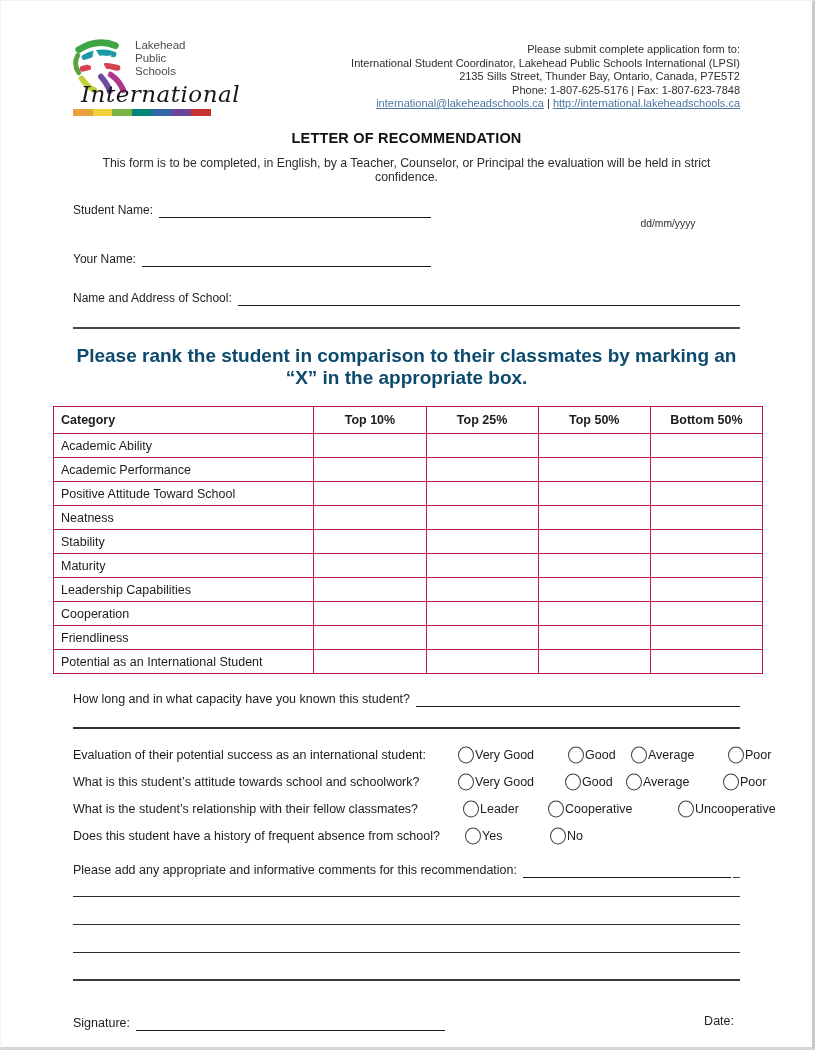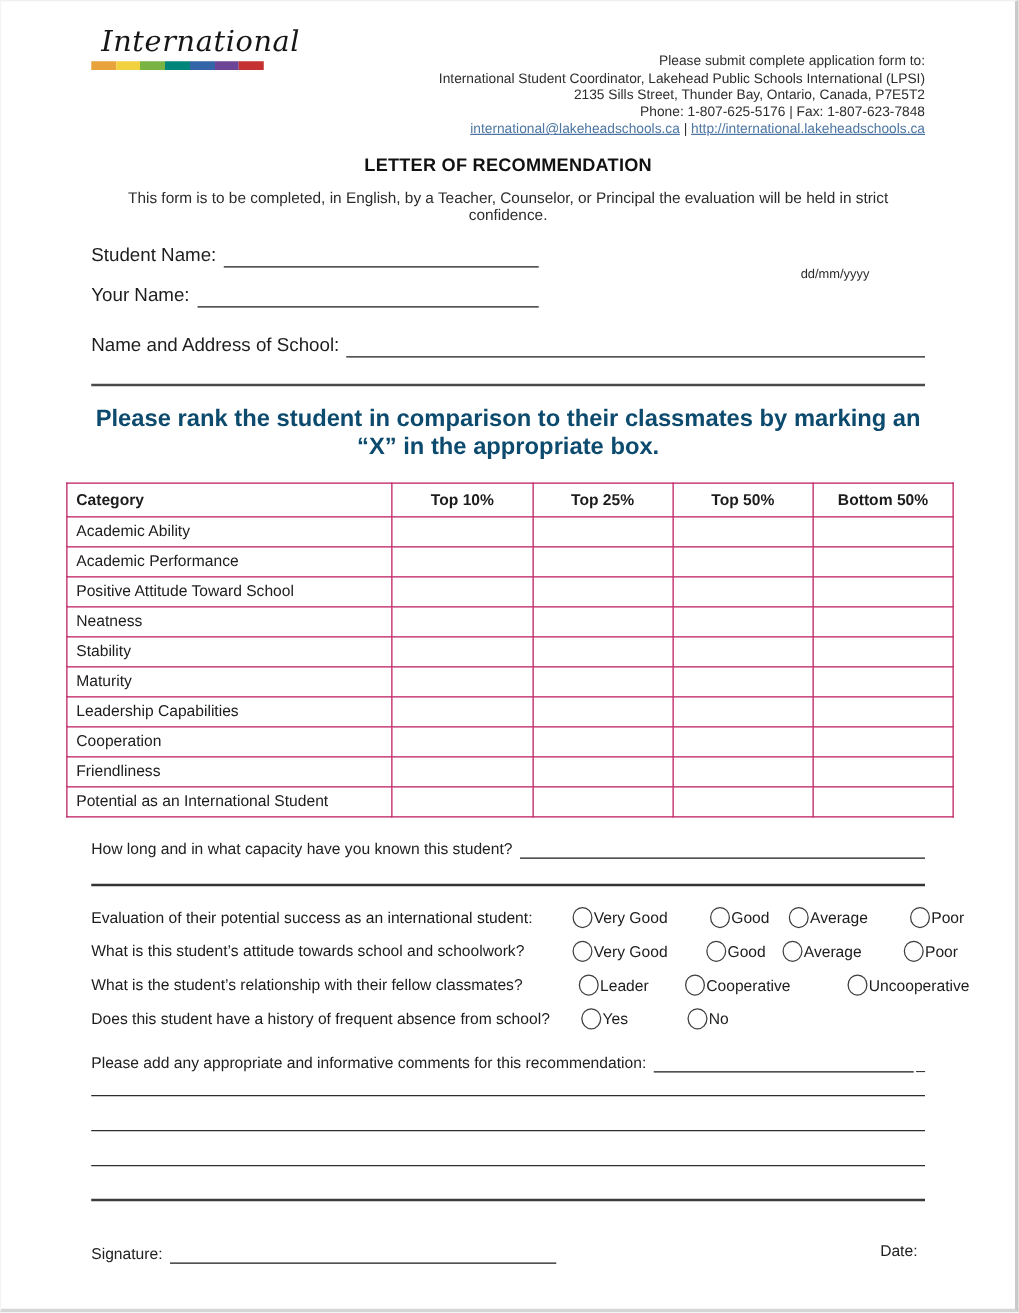--- a/index.html
+++ b/index.html
@@ -23,29 +23,29 @@
   .logo-bar span { flex:1; }
   .addr { text-align:right; font-size:11px; line-height:13.5px; color:#2e2e2e; margin-top:8px; }
   .addr a { color:#4d76a3; text-decoration:underline; }
   .addr .sep { color:#2e2e2e; text-decoration:none; }
 
   
   .title { text-align:center; font-size:14.5px; font-weight:700; color:#111; margin-top:14px; letter-spacing:0.2px; }
   .intro { text-align:center; font-size:12.3px; color:#2c2c2c; margin-top:10px; }
 
   
-  .frow { display:flex; margin-top:0; font-size:15px; color:#1e1e1e; }
+  .frow { display:flex; margin-top:0; font-size:12px; color:#1e1e1e; }
   .fhalf { display:flex; align-items:flex-end; }
   .fhalf-l { width:358px; margin-right:13px; }
   .fhalf-r { width:300px; }
   .flabel { white-space:nowrap; padding-right:6px; padding-bottom:1px; }
   .fline { flex:1; border-bottom:1px solid #1a1a1a; height:17px; }
   .row1 { margin-top:17px; }
   .dob-format { font-size:10.3px; color:#2c2c2c; margin-left:520px; width:150px; text-align:center; height:13px; }
-  .row2 { margin-top:1px;gap:12px; }
+  .row2 { margin-top:19px;gap:12px; }
   .school-row { margin-top:22px; }
   .divider { margin:0 72px; border-bottom:2px solid #4a4a4a; }
   .div1 { margin-top:21px; }
   .rank-instr { text-align:center; font-size:19px; font-weight:700; color:#0c4a6e; margin-top:16px; }
 
   
   table.rank { border-collapse:collapse; margin:17px 0 0 -20px; width:710px; table-layout:fixed; }
   table.rank th, table.rank td { border:1px solid #be185d; font-size:12.5px; color:#1c1c1c; }
   table.rank th { height:27px; font-weight:700; }
   table.rank th.cat { text-align:left; padding-left:7px; width:260px; }
@@ -75,20 +75,37 @@
   .sig-l { display:flex; align-items:flex-end; width:374px; margin-right:16px; }
   .sig-r { display:flex; align-items:flex-end; width:281px;flex-direction:column; }
 </style>
 </head>
 <body>
 
 <div class="page">
 
   <div class="header">
     <div class="logo">
+      <div class="logo-top">
+        <svg width="58" height="60" viewBox="0 0 60 62">
+          <path d="M8,15 Q28,3 46,11" stroke="#3fa544" stroke-width="7" fill="none" stroke-linecap="round"></path>
+          <path d="M14,23 Q30,15 44,20" stroke="#1b9aa3" stroke-width="6" fill="none" stroke-linecap="round"></path>
+          <path d="M7,21 Q2,30 8,39" stroke="#58a33e" stroke-width="5" fill="none" stroke-linecap="round"></path>
+          <path d="M12,35 Q30,29 48,34" stroke="#d8414f" stroke-width="6" fill="none" stroke-linecap="round"></path>
+          <path d="M41,41 Q50,47 54,57" stroke="#b0368f" stroke-width="6" fill="none" stroke-linecap="round"></path>
+          <path d="M31,43 Q38,51 40,58" stroke="#6f4c9e" stroke-width="6" fill="none" stroke-linecap="round"></path>
+          <path d="M11,45 Q16,53 24,57" stroke="#c1cf3c" stroke-width="6" fill="none" stroke-linecap="round"></path>
+          <polygon points="24,12.3 30.1,22.7 42,21 33.9,30 39.2,40.8 28.2,35.9 19.5,44.3 20.8,32.3 10.2,26.6 22,24.1" fill="#ffffff"></polygon>
+        </svg>
+        <div class="logo-words">
+          <div>Lakehead</div>
+          <div>Public</div>
+          <div>Schools</div>
+        </div>
+      </div>
       <div class="logo-script">International</div>
       <div class="logo-bar">
         <span style="background:#e8a33d"></span>
           <span style="background:#f2d13e"></span>
           <span style="background:#79b343"></span>
           <span style="background:#00857a"></span>
           <span style="background:#3465a8"></span>
           <span style="background:#6d4596"></span>
           <span style="background:#c63132"></span>
       </div>

